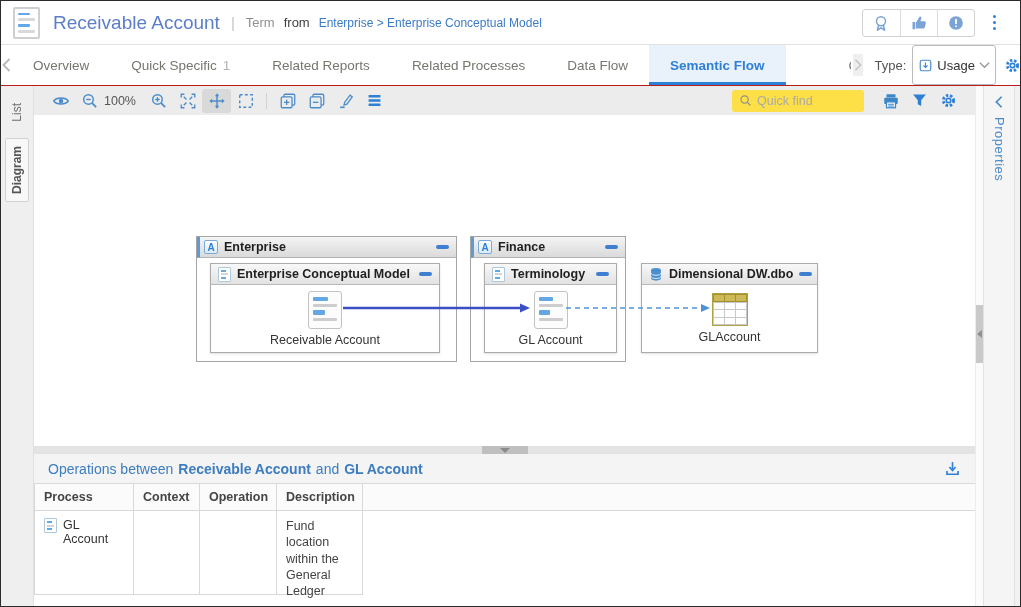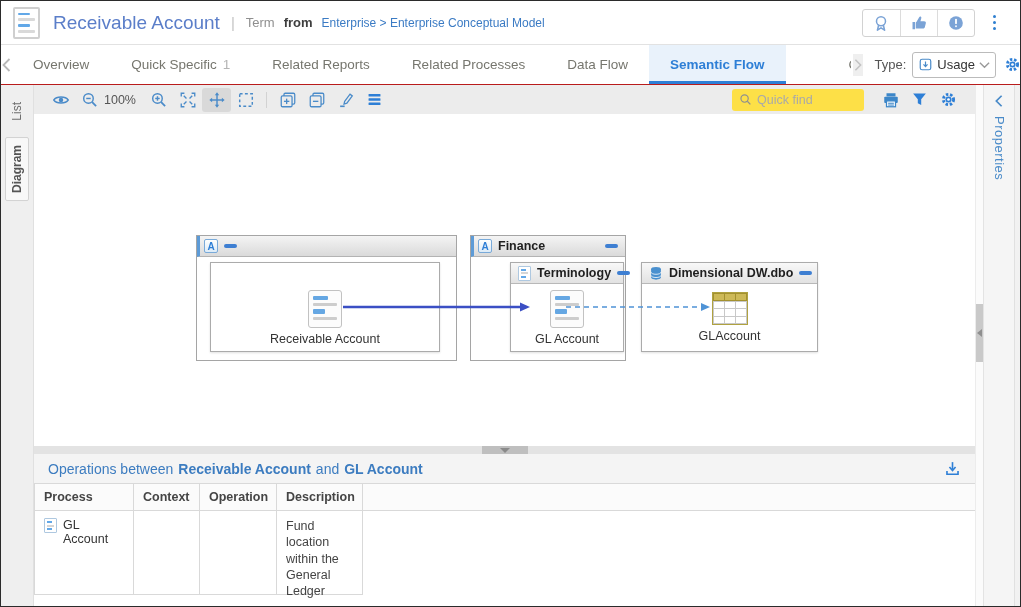--- a/index.html
+++ b/index.html
@@ -6,38 +6,38 @@
 body{font-family:"Liberation Sans",sans-serif;background:#fff}
 .page{width:1021px;height:607px;border:1px solid #2b2b2b;display:flex;flex-direction:column;overflow:hidden;background:#fff}
 
 .hdr{flex:0 0 44px;display:flex;align-items:center;padding:0 12px;border-bottom:1px solid #e2e2e2;background:#fff}
 .term-ic{width:27px;height:32px;border:2px solid #cfcfcf;border-radius:2px;background:#fff;padding:4px 3px;display:flex;flex-direction:column;gap:3px;margin-right:13px}
 .term-ic i{display:block;height:4px;border-radius:1px;background:#d9d9d9}
 .term-ic i.b{background:#62a8e8;width:68%}
 .title{font-size:19px;color:#5b7ec9;margin-right:11px;white-space:nowrap}
 .hsep{color:#c4c4c4;font-size:15px;margin-right:11px}
 .otype{font-size:13px;color:#8f8f8f;margin-right:9px}
-.fromlbl{font-size:13px;color:#3e3e3e;font-weight:700;margin-right:9px}
+.fromlbl{font-size:13px;color:#3e3e3e;font-weight:400;margin-right:9px}
 .crumb{font-size:12px;color:#3b7bc4;cursor:pointer}
 .hspace{flex:1}
 .act-grp{display:flex;border:1px solid #d2d2d2;border-radius:3px;height:28px;overflow:hidden}
 .act{width:37px;display:flex;align-items:center;justify-content:center;border-left:1px solid #dcdcdc;cursor:pointer}
 .act:first-child{border-left:none}
 .kebab{margin:0 8px 0 14px;display:flex;flex-direction:column;gap:2.5px;cursor:pointer;padding:4px}
 .kebab i{width:3.5px;height:3.5px;border-radius:50%;background:#2e7fd0}
 
 .tabs{flex:0 0 40px;border-bottom:1px solid #b91c1c;display:flex;align-items:stretch;background:#fff}
 .tscroll{width:26px;display:flex;align-items:center;justify-content:center;cursor:pointer}
 .tab{padding:0 21px;display:flex;align-items:center;font-size:13.5px;color:#76766e;white-space:nowrap;cursor:pointer}
 .tab .cnt{color:#b4b4b4;margin-left:6px}
 .tab.active{color:#2e7fd6;font-weight:700;background:#e9f2fb;box-shadow:inset 0 -3px 0 #2e7fd6}
 .tab.trunc{padding:0 2px 0 21px;margin-left:42px;overflow:hidden}
 .tscroll-r{width:22px;height:22px;background:#efefef;align-self:center;display:flex;align-items:center;justify-content:center;margin:0 12px 0 2px;cursor:pointer}
 .type-lbl{font-size:13px;color:#555;align-self:center;margin-right:6px;white-space:nowrap}
-.type-dd{align-self:center;width:90px;height:26px;border:1px solid #bbb;border-radius:3px;display:flex;align-items:center;padding:0 5px;gap:4px;background:#fff;cursor:pointer}
+.type-dd{align-self:center;width:90px;height:40px;border:1px solid #bbb;border-radius:3px;display:flex;align-items:center;padding:0 5px;gap:4px;background:#fff;cursor:pointer}
 .type-dd .val{font-size:13px;color:#333;flex:1}
 .tab-gear{align-self:center;margin:0 12px 0 8px;cursor:pointer;display:flex}
 
 .main{flex:1;display:flex;min-height:0}
 .lstrip{flex:0 0 33px;background:#efefef;border-right:1px solid #e0e0e0;display:flex;flex-direction:column;align-items:center;padding-top:10px;gap:9px}
 .vtab{writing-mode:vertical-rl;transform:rotate(180deg);font-size:12px;color:#6e6e6e;padding:7px 4px;cursor:pointer}
 .vtab.active{background:#f8f8f8;border:1px solid #d2d2d2;border-radius:2px;font-weight:700;color:#555}
 .center{flex:1;display:flex;flex-direction:column;min-width:0}
 
 .dtb{flex:0 0 29px;background:#ececec;display:flex;align-items:center;padding:0 12px 0 12px}
@@ -352,45 +352,55 @@
               </svg>
             </span>
           </div>
       </div>
 
       <div class="canvas">
 
         <div class="grp" style="left:162px;top:121px;width:261px;height:126px">
           <div class="grp-hd">
             <div class="aic">A</div>
+            <div class="grp-lbl">Enterprise</div>
             <div class="minus"></div>
           </div>
         </div>
 
         <div class="grp" style="left:436px;top:121px;width:156px;height:126px">
           <div class="grp-hd">
             <div class="aic">A</div>
             <div class="grp-lbl">Finance</div>
             <div class="minus"></div>
           </div>
         </div>
 
         <div class="mdl" style="left:176px;top:148px;width:230px;height:90px">
+          <div class="mdl-hd">
+            <div class="doc-s">
+                <i class="b"></i>
+                <i></i>
+                <i class="b"></i>
+              </div>
+            <div class="mdl-lbl">Enterprise Conceptual Model</div>
+            <div class="minus"></div>
+          </div>
           <div class="mdl-bd">
             <div class="docic">
                 <i class="b"></i>
                 <i class="g"></i>
                 <i class="b2"></i>
                 <i class="g"></i>
               </div>
             <div class="node-lbl">Receivable Account</div>
           </div>
         </div>
 
-        <div class="mdl" style="left:476px;top:148px;width:114px;height:90px">
+        <div class="mdl" style="left:450px;top:148px;width:133px;height:90px">
           <div class="mdl-hd">
             <div class="doc-s">
                 <i class="b"></i>
                 <i></i>
                 <i class="b"></i>
               </div>
             <div class="mdl-lbl">Terminology</div>
             <div class="minus"></div>
           </div>
           <div class="mdl-bd">

